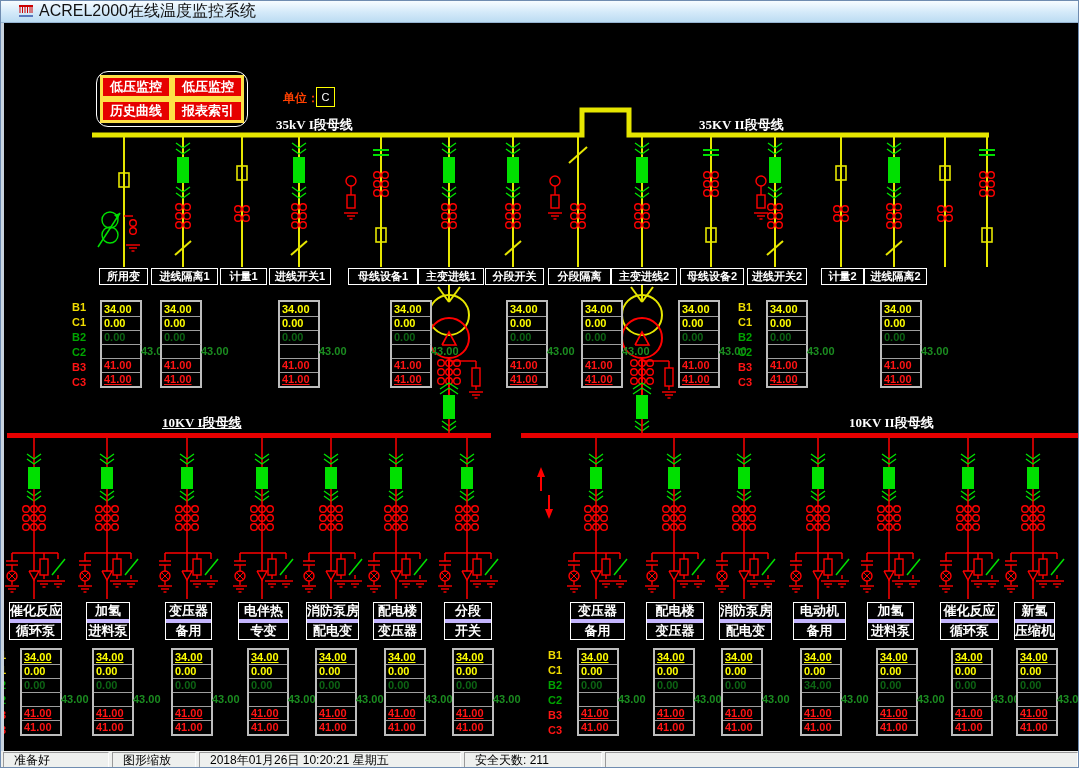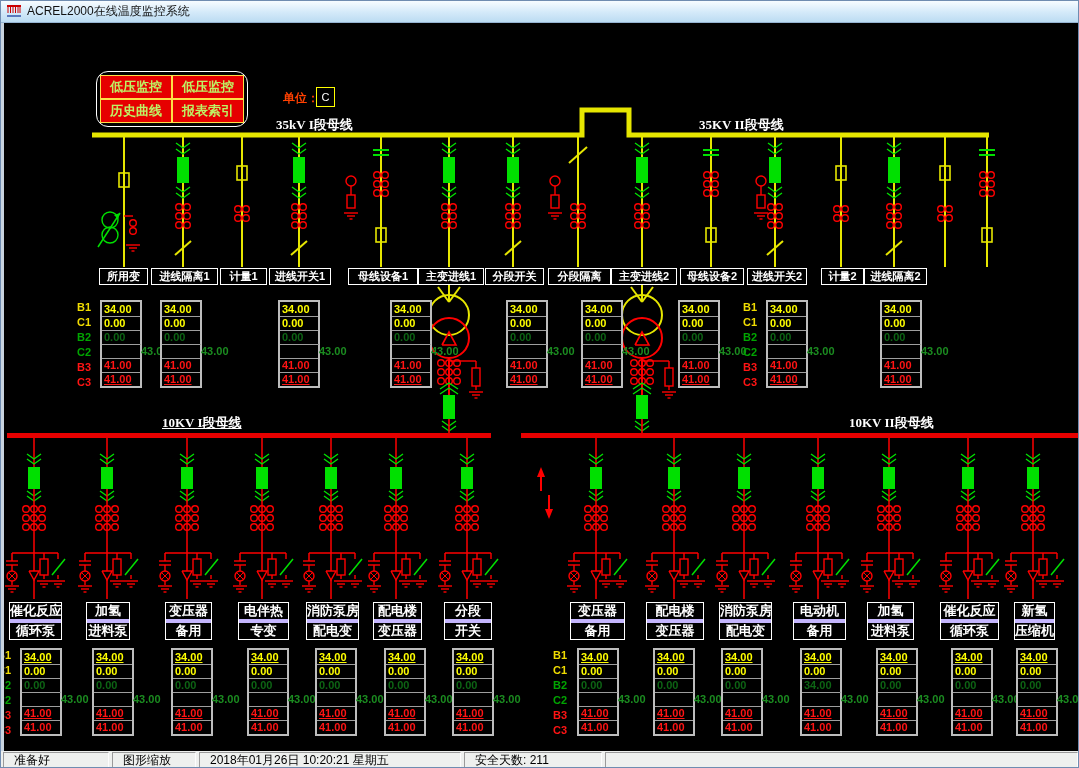--- a/index.html
+++ b/index.html
@@ -1,33 +1,33 @@
 <!DOCTYPE html>
 <html><head>
 <meta charset="utf-8">
 <style>
   html,body{margin:0;padding:0;background:#888;}
   #app{position:relative;width:1079px;height:768px;background:#000;overflow:hidden;
        font-family:"Liberation Sans",sans-serif;border:1px solid #6f8cb0;box-sizing:border-box;}
   
   #titlebar{position:absolute;left:0;top:0;width:1079px;height:22px;box-sizing:border-box;
     background:linear-gradient(#f7fcff,#d3e9f9 55%,#bcdcf2);border-bottom:1px solid #96b4d2;
-    display:flex;align-items:center;padding-left:5px;font-size:12px;color:#111;}
+    display:flex;align-items:center;padding-left:17px;font-size:16px;color:#111;}
   #app-icon{width:16px;height:13px;margin-right:5px;}
   
   #canvas{position:absolute;left:0;top:22px;width:1079px;height:728px;background:#000;overflow:hidden;
     border-left:3px solid #c9d4df;border-right:2px solid #c9d4df;box-sizing:border-box;}
   #diagram{position:absolute;left:0;top:0;}
   .main-title{position:absolute;left:0;right:0;top:32px;text-align:center;color:#ffff00;
     font-family:"Liberation Serif",serif;font-weight:bold;font-size:27px;letter-spacing:2px;}
   
   #nav-box{position:absolute;left:92px;top:48px;width:152px;height:56px;border:1px solid #fff;
     border-radius:12px;padding:3px;box-sizing:border-box;}
   #nav-grid{display:grid;grid-template-columns:1fr 1fr;grid-template-rows:1fr 1fr;height:100%;}
-  .nav-btn{border:1px solid #fde047;background:#e60000;color:#bef264;font-weight:bold;font-size:13px;
+  .nav-btn{border:3px solid #fde047;background:#e60000;color:#ffffff;font-weight:bold;font-size:13px;
     display:flex;align-items:center;justify-content:center;cursor:pointer;white-space:nowrap;overflow:hidden;}
   
   #unit-label{position:absolute;left:279px;top:67px;color:#ff4000;font-size:12px;font-weight:bold;}
   #unit-box{position:absolute;left:312px;top:64px;width:17px;height:18px;border:1px solid #ffff00;
     color:#fff;font-size:11px;text-align:center;line-height:18px;}
   
   .bus-label{position:absolute;color:#fff;font-weight:bold;font-size:13px;white-space:nowrap;
     font-family:"Liberation Serif",serif;}
   
   .bay-label{position:absolute;top:245px;height:15px;border:1px solid #fff;background:#000;color:#fff;
@@ -38,21 +38,21 @@
   .low-line{height:16px;line-height:16px;white-space:nowrap;overflow:hidden;}
   .low-line.l2{border-top:4px solid #c4b5fd;}
   
   .ttable{position:absolute;width:38px;border:2px solid #bdbdbd;background:#000;}
   .tcell{height:13px;line-height:13px;font-size:11px;font-weight:bold;padding-left:2px;
     border-top:1px solid #9e9e9e;white-space:nowrap;}
   .tcell:first-child{border-top:none;height:14px;line-height:14px;}
   .r0,.r1{color:#ffff00;} .r2{color:#0d6414;} .r3{color:#1b8c20;padding-left:39px;} .r4,.r5{color:#ff1414;}
   .u{text-decoration:underline;}
   .tlabels{position:absolute;width:22px;}
-  .trow-label{height:15px;line-height:15px;font-size:11px;font-weight:bold;text-align:right;padding-right:3px;}
+  .trow-label{height:15px;line-height:15px;font-size:11px;font-weight:bold;padding-right:3px;}
   .c0,.c1{color:#f0dc00;} .c2,.c3{color:#00a500;} .c4,.c5{color:#ff1414;}
   
   #statusbar{position:absolute;left:0;top:750px;width:1079px;height:18px;background:#eef0ee;
     box-sizing:border-box;display:flex;gap:3px;padding:1px 2px;font-size:12px;color:#000;}
   .sb-cell{border:1px solid;border-color:#9a9a9a #fdfdfd #fdfdfd #9a9a9a;padding:0 10px;line-height:14px;
     white-space:nowrap;overflow:hidden;box-sizing:border-box;}
 </style>
 <title>ACREL2000在线温度监控系统</title></head>
 <body>
 

